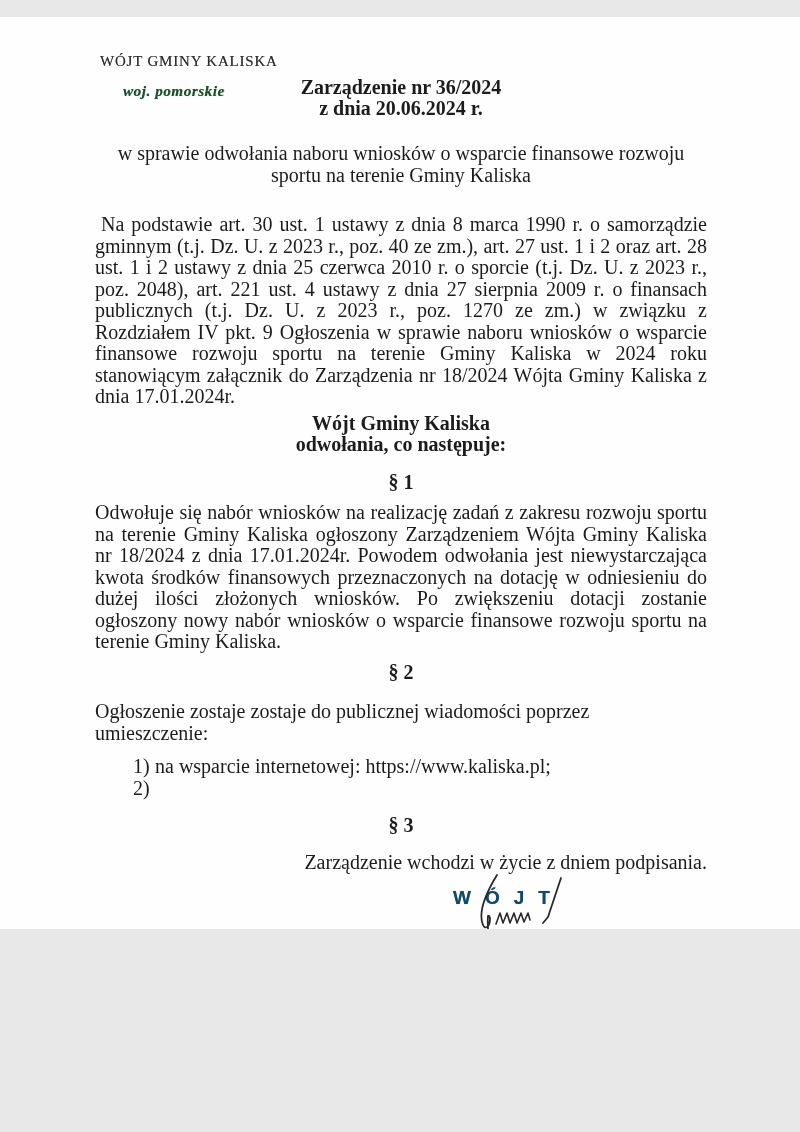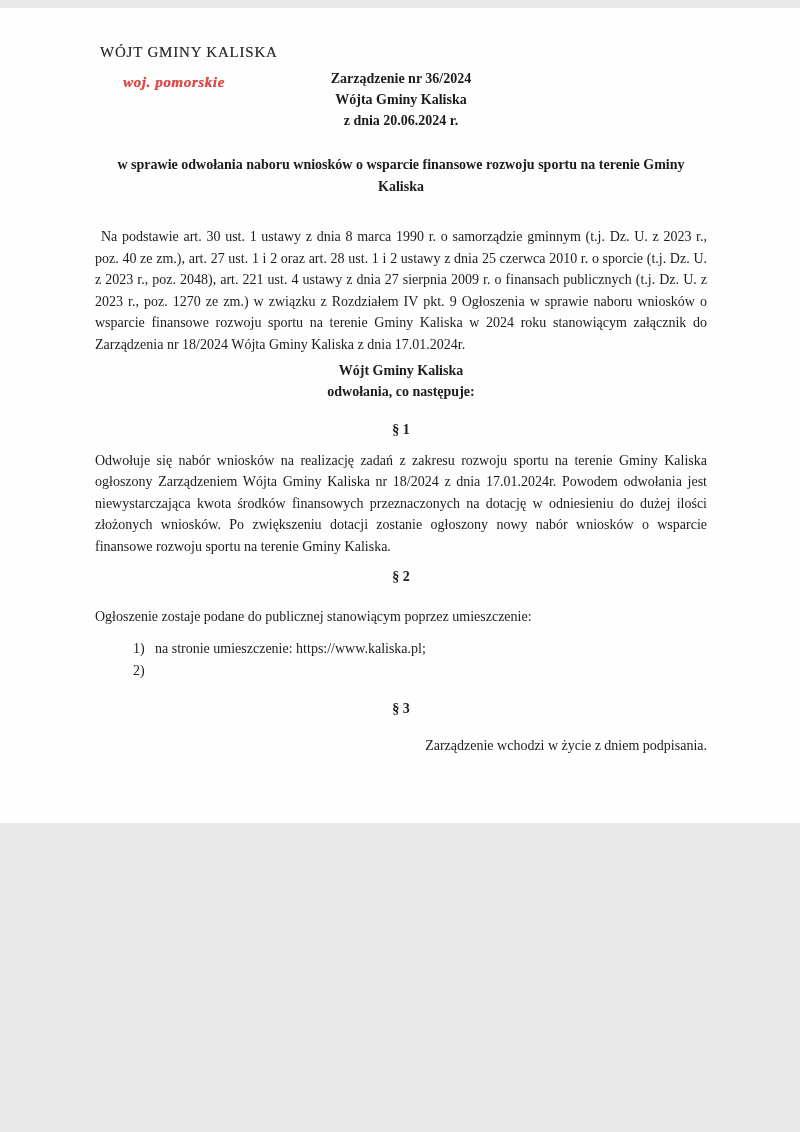--- a/index.html
+++ b/index.html
@@ -1,70 +1,70 @@
 <!DOCTYPE html>
 <html lang="pl"><head>
 <meta charset="utf-8">
 <style>
   html,body{margin:0;padding:0;background:#e8e8e8;}
   .page{
     position:relative;
-    width:800px;height:815px;
-    margin:8px auto;
+    width:800px;height:912px;
+    margin:17px auto;
     background:#fefefe;
     font-family:"Liberation Serif", serif;
     color:#1c1c1c;
     overflow:hidden;
     box-sizing:border-box;
   }
   
   .letterhead{position:absolute;left:100px;top:36px;}
   .office{
     font-size:15px;letter-spacing:0.8px;color:#2c2c2c;
     text-shadow:0 0 0.6px rgba(40,40,40,0.55);
     white-space:nowrap;
   }
   .voivodeship{
     margin-top:13px;margin-left:23px;
     font-style:italic;font-weight:bold;font-size:15px;
-    color:#ef4444;letter-spacing:0.6px;
+    color:#14532d;letter-spacing:0.6px;
     text-shadow:0.4px 0.4px 0.7px rgba(60,60,60,0.6);
     white-space:nowrap;
   }
   
   .content{
     position:absolute;left:95px;top:0;width:612px;
-    font-size:14px;line-height:21.5px;
+    font-size:20px;line-height:21.5px;
   }
   .title-block{margin-top:60px;text-align:center;font-weight:bold;line-height:21px;}
   .subject{
     margin:23px auto 0 auto;max-width:600px;
-    text-align:center;font-weight:bold;line-height:22px;
+    text-align:center;font-weight:normal;line-height:22px;
   }
   .preamble{
     margin-top:28px;text-align:justify;text-indent:6px;
   }
   .decree-intro{margin-top:5px;text-align:center;font-weight:bold;line-height:21px;}
   .sec-heading{text-align:center;font-weight:bold;}
   .h1{margin-top:17px;}
   .h2{margin-top:9px;}
   .h3{margin-top:16px;}
   .sec-body{margin-top:9px;text-align:justify;}
   .sec2-lead{margin-top:18px;text-align:left;}
   .announcement-list{margin:11px 0 0 0;padding:0;list-style:none;}
   .announcement-list li{display:flex;line-height:22px;}
   .li-num{width:22px;margin-left:38px;flex:none;}
   .sec3-body{margin-top:15px;text-align:right;}
   
   .signature{position:absolute;left:420px;top:850px;width:200px;height:100px;}
   .wojt-stamp{
     position:absolute;left:33px;top:20px;
-    font-family:Liberation Mono, monospace;
+    font-family:Liberation Sans, sans-serif;
     font-weight:bold;font-size:19px;letter-spacing:14px;
-    color:#be185d;text-shadow:0 0 0.7px rgba(30,30,30,0.6);
+    color:#0c4a6e;text-shadow:0 0 0.7px rgba(30,30,30,0.6);
     white-space:nowrap;
   }
   .signer-name{
     position:absolute;left:0;top:76px;width:180px;
     text-align:center;
     font-style:italic;font-weight:bold;font-size:16.5px;
     letter-spacing:0.8px;color:#333;
     text-shadow:0.5px 0.5px 0.8px rgba(50,50,50,0.55);
     white-space:nowrap;
   }
@@ -77,42 +77,41 @@
 
   <div class="letterhead">
     <div class="office">WÓJT GMINY KALISKA</div>
     <div class="voivodeship">woj. pomorskie</div>
   </div>
 
   <div class="content">
 
     <div class="title-block">
       <div>Zarządzenie nr 36/2024</div>
-      <div>Wójta Gminy Kaliska</div>
       <div>z dnia 20.06.2024 r.</div>
     </div>
 
     <div class="subject">w sprawie odwołania naboru wniosków o wsparcie finansowe rozwoju sportu na terenie Gminy Kaliska</div>
 
     <p class="preamble" style="margin-bottom:0;">Na podstawie art. 30 ust. 1 ustawy z dnia 8 marca 1990 r. o samorządzie gminnym (t.j. Dz. U. z 2023 r., poz. 40 ze zm.), art. 27 ust. 1 i 2 oraz art. 28 ust. 1 i 2 ustawy z dnia 25 czerwca 2010 r. o sporcie (t.j. Dz. U. z 2023 r., poz. 2048), art. 221 ust. 4 ustawy z dnia 27 sierpnia 2009 r. o finansach publicznych (t.j. Dz. U. z 2023 r., poz. 1270 ze zm.) w związku z Rozdziałem IV pkt. 9 Ogłoszenia w sprawie naboru wniosków o wsparcie finansowe rozwoju sportu na terenie Gminy Kaliska w 2024 roku stanowiącym załącznik do Zarządzenia nr 18/2024 Wójta Gminy Kaliska z dnia 17.01.2024r.</p>
 
     <div class="decree-intro">
       <div>Wójt Gminy Kaliska</div>
       <div>odwołania, co następuje:</div>
     </div>
 
     <div class="sec-heading h1">§ 1</div>
     <p class="sec-body" style="margin-bottom:0;">Odwołuje się nabór wniosków na realizację zadań z zakresu rozwoju sportu na terenie Gminy Kaliska ogłoszony Zarządzeniem Wójta Gminy Kaliska nr 18/2024 z dnia 17.01.2024r. Powodem odwołania jest niewystarczająca kwota środków finansowych przeznaczonych na dotację w odniesieniu do dużej ilości złożonych wniosków. Po zwiększeniu dotacji zostanie ogłoszony nowy nabór wniosków o wsparcie finansowe rozwoju sportu na terenie Gminy Kaliska.</p>
 
     <div class="sec-heading h2">§ 2</div>
-    <p class="sec2-lead" style="margin-bottom:0;">Ogłoszenie zostaje podane do publicznej stanowiącym poprzez umieszczenie:</p>
+    <p class="sec2-lead" style="margin-bottom:0;">Ogłoszenie zostaje zostaje do publicznej wiadomości poprzez umieszczenie:</p>
     <ol class="announcement-list">
       <li>
         <span class="li-num">1)</span>
-        <span>na stronie umieszczenie: https://www.kaliska.pl;</span>
+        <span>na wsparcie internetowej: https://www.kaliska.pl;</span>
       </li>
       <li>
         <span class="li-num">2)</span>
       </li>
     </ol>
 
     <div class="sec-heading h3">§ 3</div>
     <p class="sec3-body" style="margin-bottom:0;">Zarządzenie wchodzi w życie z dniem podpisania.</p>
 
   </div>

